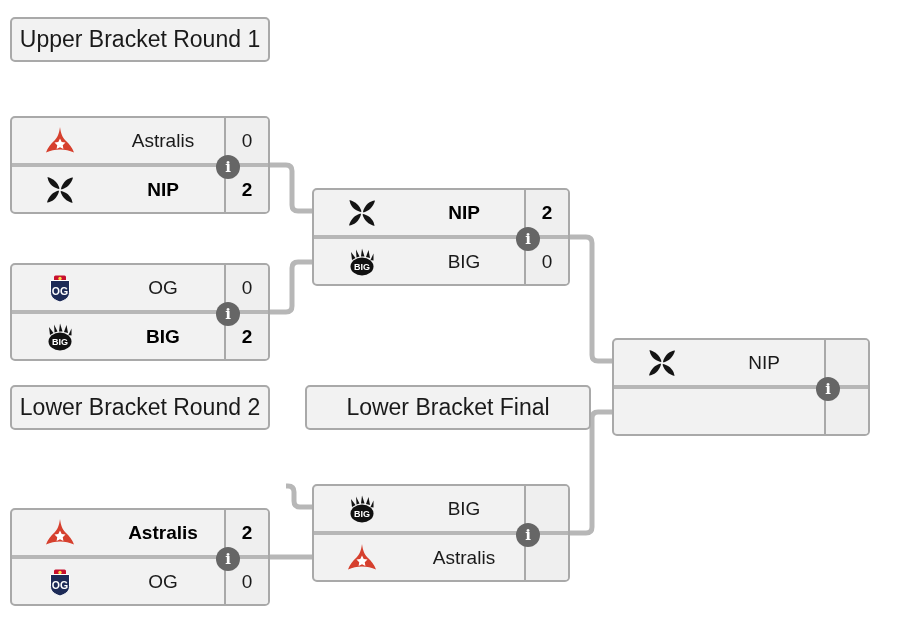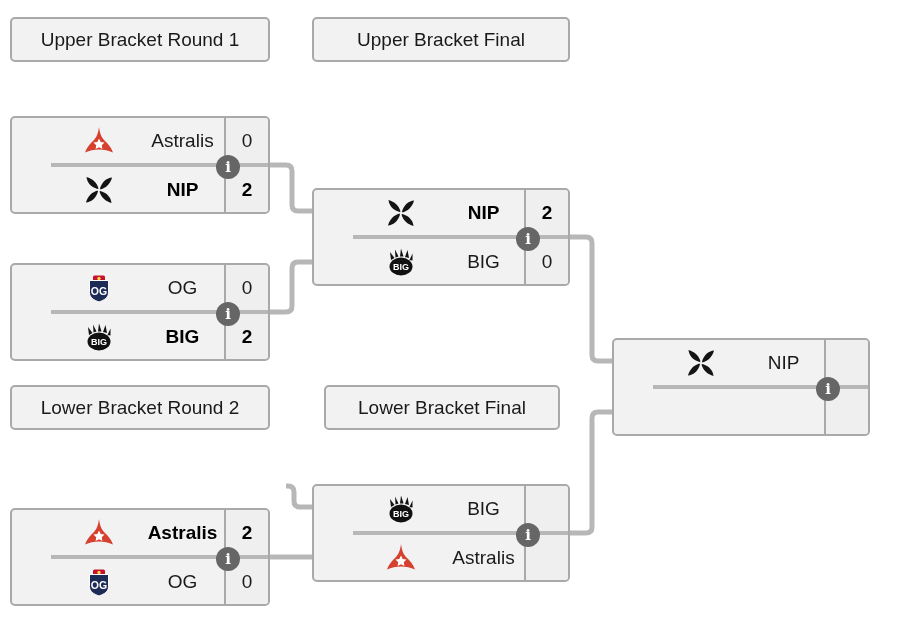--- a/index.html
+++ b/index.html
@@ -6,32 +6,32 @@
   html,body { background:#ffffff; }
   body { font-family:"Liberation Sans", sans-serif; }
   #canvas {
     position:relative; width:898px; height:634px; background:#ffffff; overflow:hidden;
   }
   
   .round-header {
     position:absolute; height:45px; background:#f2f2f2;
     border:2px solid #a9a9a9; border-radius:5px;
     display:flex; align-items:center; justify-content:center;
-    font-size:19px; color:#1a1a1a;
+    font-size:23px; color:#1a1a1a;
   }
   
   #connectors { position:absolute; left:0; top:0; width:898px; height:634px; pointer-events:none; }
   #connectors path { stroke:#b7b7b7; stroke-width:5; fill:none; }
   
   .match {
     position:absolute; background:#f2f2f2;
     border:2px solid #a9a9a9; border-radius:5px;
     height:98px; overflow:visible;
   }
-  .match-inner { position:absolute; inset:0; border-radius:3px; overflow:hidden; display:flex; flex-direction:column;padding-left:39px; }
+  .match-inner { position:absolute; inset:0; border-radius:3px; overflow:hidden; display:flex; flex-direction:column; }
   .trow { display:flex; align-items:center; height:47px; }
   .trow.empty-row .logo-wrap { visibility:hidden; }
   .logo-wrap { width:96px; display:flex; align-items:center; justify-content:center; flex:0 0 96px; }
   .tname { flex:1; text-align:center; font-size:19px; color:#1a1a1a; padding-right:6px; white-space:nowrap; }
   .tscore {
     width:44px; flex:0 0 44px; align-self:stretch;
     border-left:2px solid #a9a9a9; background:#efefef;
     display:flex; align-items:center; justify-content:center;
     font-size:19px; color:#1a1a1a;
   }
@@ -59,27 +59,24 @@
     <path d="M268 312 H286 Q292 312 292 306 V268 Q292 262 298 262 H314"></path>
     <path d="M568 237 H586 Q592 237 592 243 V355 Q592 361 598 361 H614"></path>
     <path d="M568 533 H586 Q592 533 592 527 V418 Q592 412 598 412 H614"></path>
     <path d="M268 557 H314"></path>
     <path d="M286 486 H288 Q294 486 294 492 V501 Q294 507 300 507 H314"></path>
   </svg>
 
   <div class="round-header" style="left:10px; top:17px; width:260px;">
     <span>Upper Bracket Round 1</span>
   </div>
-  <div class="round-header" style="left:312px; top:17px; width:258px;">
-    <span>Upper Bracket Final</span>
-  </div>
   <div class="round-header" style="left:10px; top:385px; width:260px;">
     <span>Lower Bracket Round 2</span>
   </div>
-  <div class="round-header" style="left:324px; top:385px; width:236px;">
+  <div class="round-header" style="left:305px; top:385px; width:286px;">
     <span>Lower Bracket Final</span>
   </div>
 
   <div class="match" style="left:10px; top:116px; width:260px;">
     <div class="match-inner">
       <div class="trow">
         <span class="logo-wrap">
           <svg class="logo-svg" width="30" height="30" viewBox="0 0 30 30">
               <path fill="#d6402e" d="M15 1 C16 8 17.5 11.5 20.5 14.5 C24.5 18 27.5 22 29 26.5 C24.5 24.5 20 23.5 15 23.5 C10 23.5 5.5 24.5 1 26.5 C2.5 22 5.5 18 9.5 14.5 C12.5 11.5 14 8 15 1 Z"></path>
               <path fill="#ffffff" d="M15 12.5 l1.7 3.4 3.8 0.55 -2.75 2.7 0.65 3.8 -3.4 -1.8 -3.4 1.8 0.65 -3.8 -2.75 -2.7 3.8 -0.55 Z"></path>

